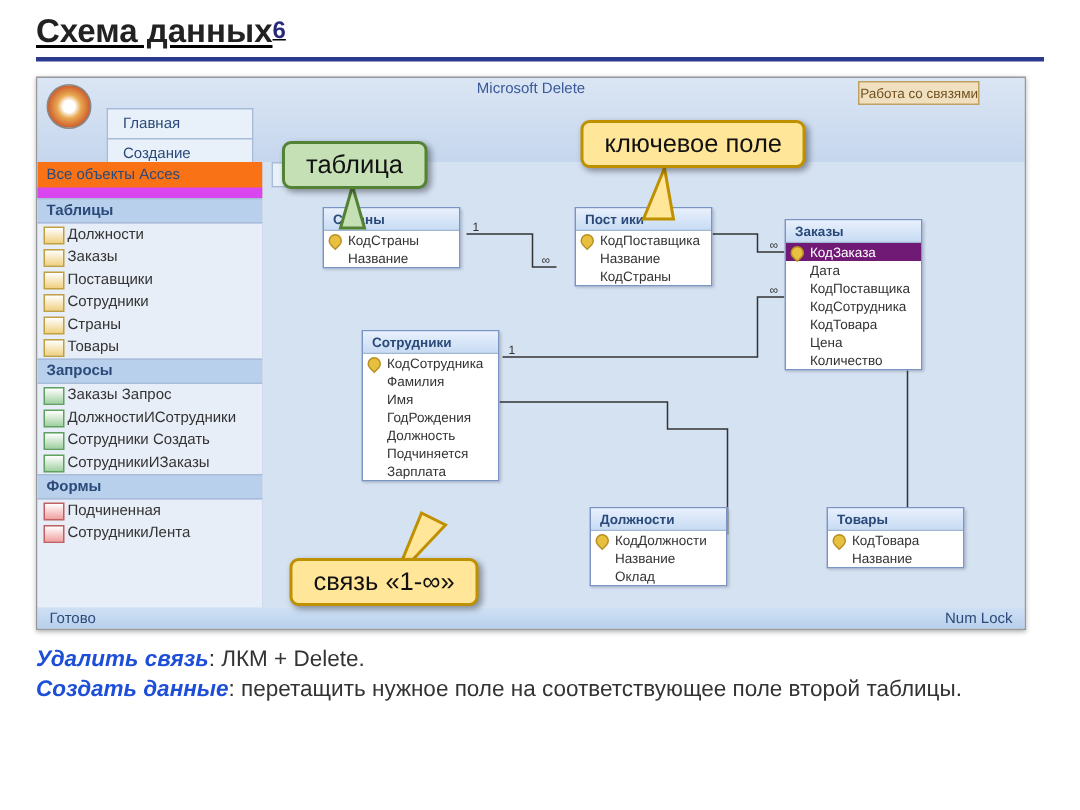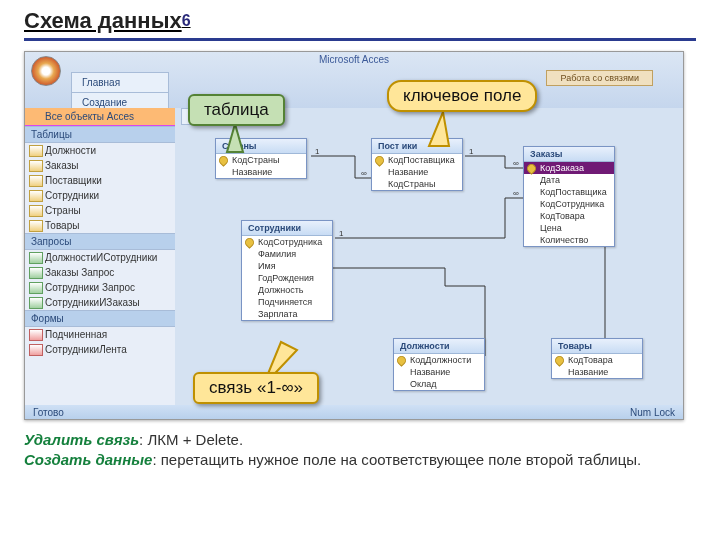--- a/index.html
+++ b/index.html
@@ -7,80 +7,80 @@
   .header { display:flex; align-items:center;text-decoration:underline; }
   .title { font-size:22px; font-weight:bold; color:#222; }
   .pagenum { font-size:16px; font-weight:bold; color:#2a2a7a; }
   .hr { border-top:3px solid #2a3b8f; margin:4px 0 10px 0; }
   .screenshot { border:1px solid #999; width:658px; height:367px; position:relative; background:#dfe9f5; box-shadow:0 1px 3px rgba(0,0,0,0.3); }
   .ribbon { position:absolute; top:0; left:0; right:0; height:56px; background:linear-gradient(#dbe6f4,#c5d6ed); border-bottom:1px solid #9fb8d8; }
   .app-title { position:absolute; top:2px; left:50%; transform:translateX(-50%); font-size:10px; color:#3b5998; }
   .office-btn { position:absolute; top:4px; left:6px; width:28px; height:28px; border-radius:50%; background:radial-gradient(circle,#fff 20%,#e8a850 40%,#d06030 70%); border:1px solid #888; }
   .tabs { position:absolute; top:20px; left:46px; display:flex; font-size:10px; color:#2b4a7a;flex-direction:column; }
   .tab { padding:4px 10px; background:#e8f0fa; border:1px solid #a8bcd8; border-bottom:none; margin-right:1px; }
-  .context-tab { position:absolute; top:18px; right:30px; font-size:9px; background:#f0e0c0; padding:2px 13px; border:1px solid #c0a060; color:#705020; }
+  .context-tab { position:absolute; top:2px; right:30px; font-size:9px; background:#f0e0c0; padding:2px 0; border:1px solid #c0a060; color:#705020; }
   .nav { position:absolute; top:56px; left:0; width:150px; bottom:14px; background:#e8eef8; border-right:1px solid #a8bcd8; font-size:10px; }
-  .nav-head { background:#fdba74; padding:3px 20px; font-size:10px; color:#2b4a7a; border-bottom:1px solid #d946ef; }
-  .nav-cat { background:#b8d0ec; padding:2px 6px; font-weight:normal; color:#2b4a7a; border-top:1px solid #a8bcd8; border-bottom:1px solid #a8bcd8; }
+  .nav-head { background:#f97316; padding:3px 6px; font-size:10px; color:#2b4a7a; border-bottom:7px solid #d946ef; }
+  .nav-cat { background:#b8d0ec; padding:2px 6px; font-weight:bold; color:#2b4a7a; border-top:1px solid #a8bcd8; border-bottom:1px solid #a8bcd8; }
   .nav-item { padding:2px 4px 2px 20px; position:relative; color:#333; }
   .nav-item::before { content:""; position:absolute; left:4px; top:2px; width:12px; height:10px; background:linear-gradient(#fff,#f0d080); border:1px solid #c0a040; }
   .nav-item.q::before { background:linear-gradient(#fff,#a0d0a0); border-color:#60a060; }
   .nav-item.f::before { background:linear-gradient(#fff,#f0a0a0); border-color:#c06060; }
   .canvas { position:absolute; top:56px; left:150px; right:0; bottom:14px; background:#d5e2f2; overflow:hidden; }
   .doc-tab { position:absolute; top:0; left:6px; background:#e8f0fa; border:1px solid #a8bcd8; padding:2px 14px; font-size:10px; color:#2b4a7a; }
   .tbl { position:absolute; background:#fff; border:1px solid #7a94c4; font-size:9px; min-width:90px; box-shadow:1px 1px 2px rgba(0,0,0,0.2); }
   .tbl-h { background:linear-gradient(#e8f0fc,#c8dcf4); padding:2px 6px; font-weight:bold; color:#2b4a7a; border-bottom:1px solid #9fb8d8; }
   .tbl-r { padding:1px 6px 1px 16px; position:relative; color:#333; }
   .tbl-r.key::before { content:""; position:absolute; left:3px; top:2px; width:7px; height:7px; background:#e8c040; border-radius:50% 50% 50% 0; transform:rotate(-45deg); border:1px solid #b89020; }
   .tbl-r.sel { background:#701a75; color:#fff; }
   .callout { position:absolute; background:#c5e0b4; border:2px solid #548235; border-radius:6px; padding:4px 14px; font-size:17px; color:#111; box-shadow:2px 2px 4px rgba(0,0,0,0.4); z-index:5; }
   .callout.org { background:#ffe699; border-color:#bf9000; }
   svg.lines { position:absolute; top:0; left:0; width:100%; height:100%; pointer-events:none; z-index:4; }
   .status { position:absolute; bottom:0; left:0; right:0; height:14px; background:linear-gradient(#cfe0f5,#b8d0ec); font-size:10px; color:#2b4a7a; padding:0 8px; display:flex; justify-content:space-between; align-items:center; }
   .bottom-text { margin-top:10px; font-size:15px; color:#333; line-height:1.35; }
-  .bottom-text .b { font-weight:bold; font-style:italic; color:#15803d; }
+  .bottom-text .b { font-weight:bold; font-style:italic; color:#1d4ed8; }
   svg.rel { position:absolute; top:0; left:0; width:100%; height:100%; pointer-events:none; }
   .card { font-size:9px; }
 </style>
 </head>
 <body>
 
 <div class="slide">
   <div class="header">
     <div class="title">Схема данных</div>
     <div class="pagenum">6</div>
   </div>
   <div class="hr"></div>
 
   <div class="screenshot">
     <div class="ribbon">
       <div class="office-btn"></div>
-      <div class="app-title">Microsoft Acces</div>
+      <div class="app-title">Microsoft Delete</div>
       <div class="context-tab">Работа со связями</div>
       <div class="tabs">
         <div class="tab">Главная</div>
         <div class="tab">Создание</div>
         <div class="tab">Главная данные</div>
         <div class="tab">Рабо</div>
       </div>
     </div>
 
     <div class="nav">
       <div class="nav-head">Все объекты Acces</div>
       <div class="nav-cat">Таблицы</div>
       <div class="nav-item">Должности</div>
       <div class="nav-item">Заказы</div>
       <div class="nav-item">Поставщики</div>
       <div class="nav-item">Сотрудники</div>
       <div class="nav-item">Страны</div>
       <div class="nav-item">Товары</div>
       <div class="nav-cat">Запросы</div>
+      <div class="nav-item q">Заказы Запрос</div>
       <div class="nav-item q">ДолжностиИСотрудники</div>
-      <div class="nav-item q">Заказы Запрос</div>
-      <div class="nav-item q">Сотрудники Запрос</div>
+      <div class="nav-item q">Сотрудники Создать</div>
       <div class="nav-item q">СотрудникиИЗаказы</div>
       <div class="nav-cat">Формы</div>
       <div class="nav-item f">Подчиненная</div>
       <div class="nav-item f">СотрудникиЛента</div>
     </div>
 
     <div class="canvas">
       <div class="doc-tab">данных</div>
 
       <svg class="rel">
@@ -103,21 +103,21 @@
             <text x="410" y="100">∞</text>
         </g>
       </svg>
 
       <div class="tbl card" style="top:30px; left:40px;">
         <div class="tbl-h">Страны</div>
         <div class="tbl-r key">КодСтраны</div>
         <div class="tbl-r">Название</div>
       </div>
 
-      <div class="tbl card" style="top:30px; left:196px;">
+      <div class="tbl card" style="top:30px; left:208px;">
         <div class="tbl-h">Пост        ики</div>
         <div class="tbl-r key">КодПоставщика</div>
         <div class="tbl-r">Название</div>
         <div class="tbl-r">КодСтраны</div>
       </div>
 
       <div class="tbl card" style="top:38px; left:348px;">
         <div class="tbl-h">Заказы</div>
         <div class="tbl-r key sel">КодЗаказа</div>
         <div class="tbl-r">Дата</div>
@@ -161,21 +161,21 @@
     <svg class="lines">
       <g stroke="#548235" stroke-width="2" fill="#c5e0b4">
         <path d="M210 72 L202 100 L218 100 Z"></path>
       </g>
       <g stroke="#bf9000" stroke-width="2" fill="#ffe699">
         <path d="M418 60 L404 94 L424 94 Z"></path>
         <path d="M238 334 L256 290 L272 298 Z"></path>
       </g>
     </svg>
     <div class="callout" style="top:42px; left:163px;">таблица</div>
-    <div class="callout org" style="top:28px; left:362px;border-radius:14px;">ключевое поле</div>
+    <div class="callout org" style="top:28px; left:362px;">ключевое поле</div>
     <div class="callout org" style="top:320px; left:168px;">связь «1-∞»</div>
   </div>
 
   <div class="bottom-text">
     <div><span class="b">Удалить связь</span><span>: ЛКМ + Delete.</span></div>
     <div><span class="b">Создать данные</span><span>: перетащить нужное поле на соответствующее поле второй таблицы.</span></div>
   </div>
 </div>
 
 </body></html>

